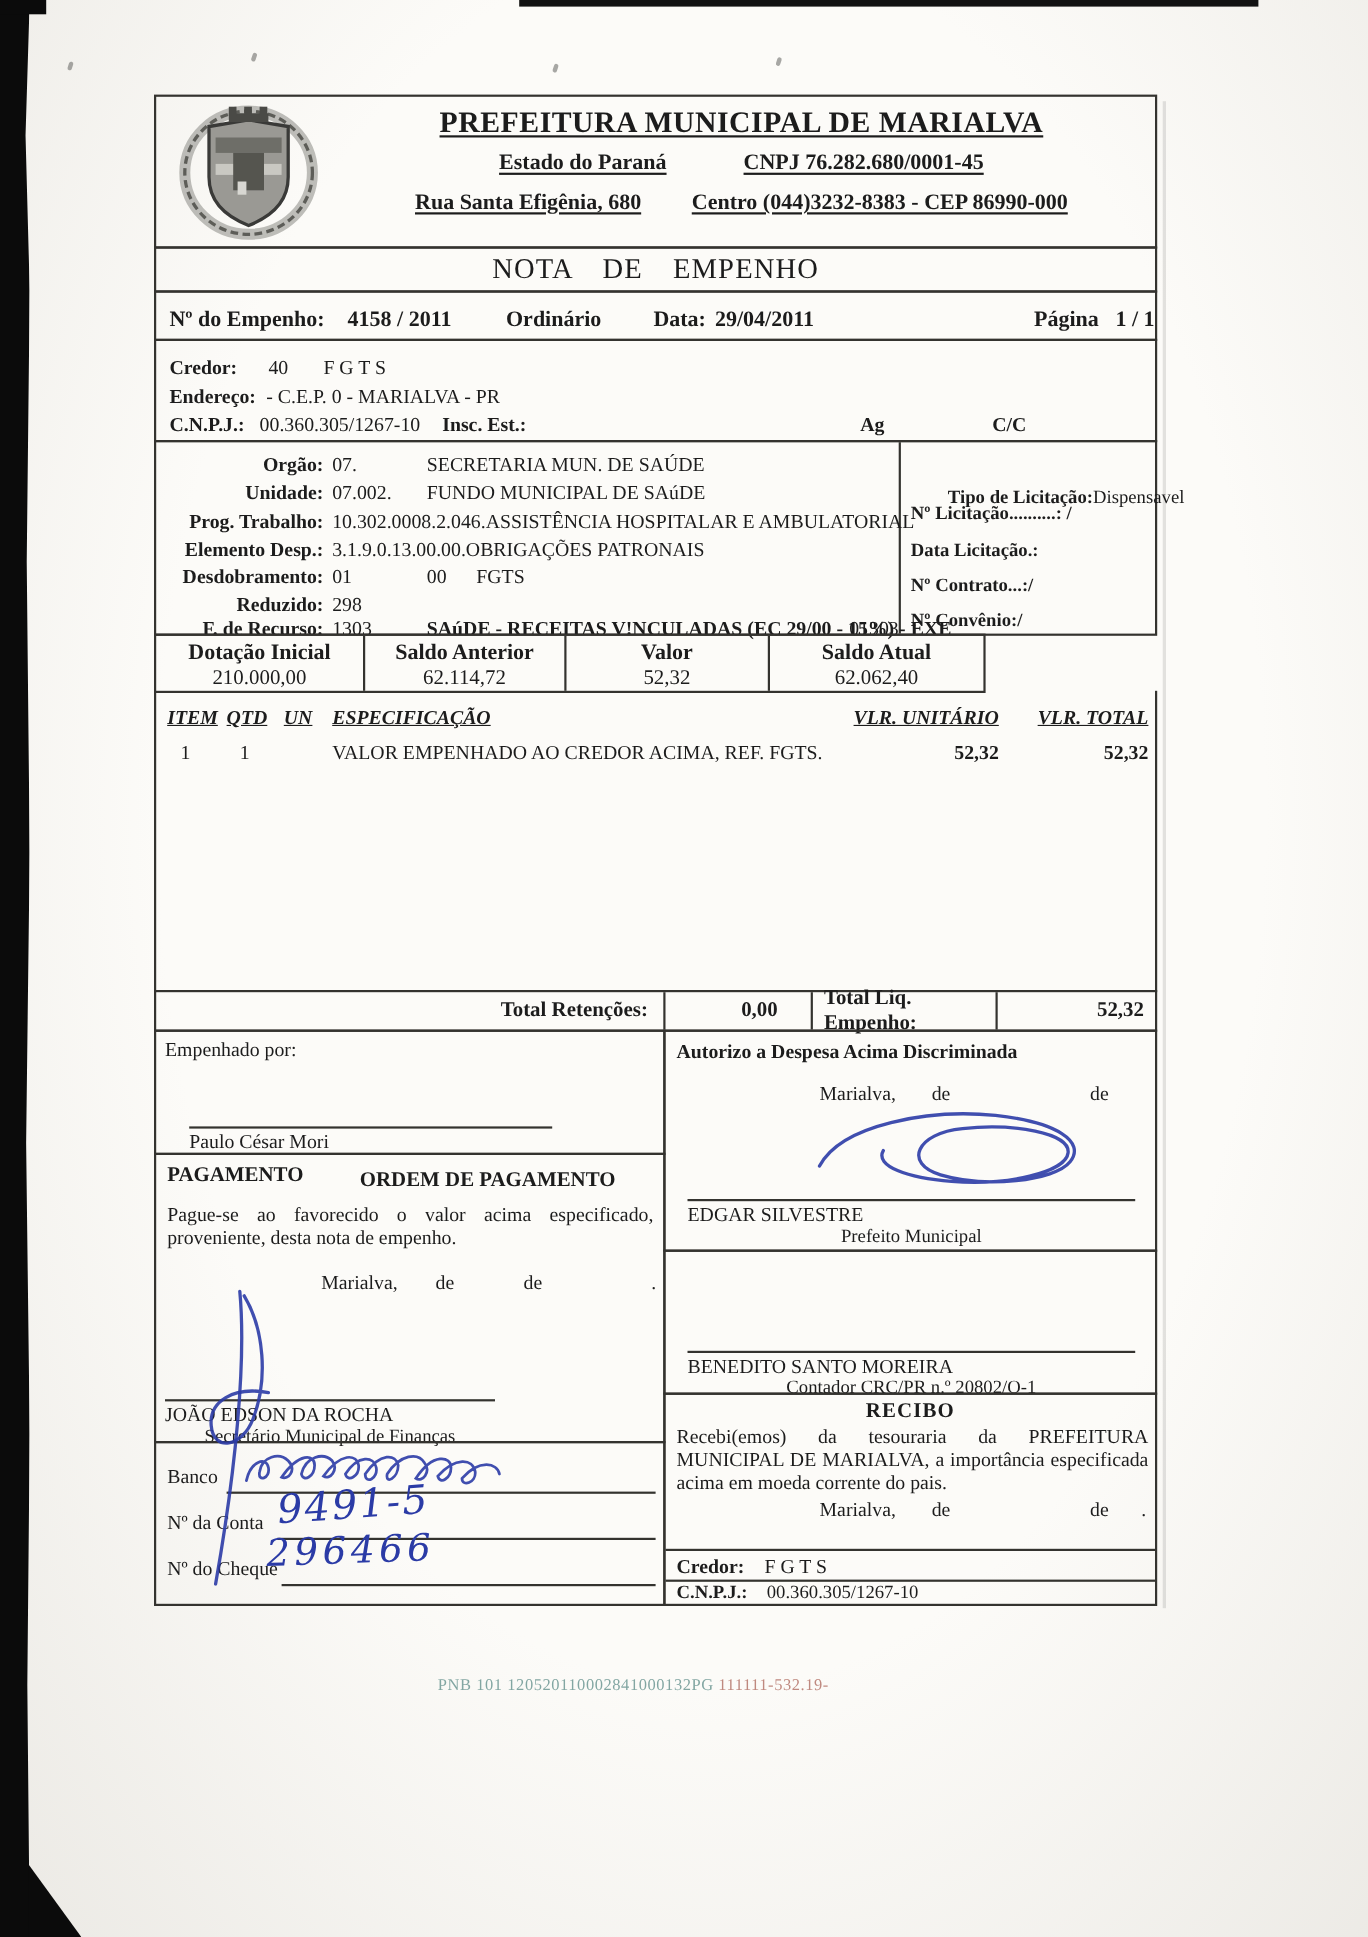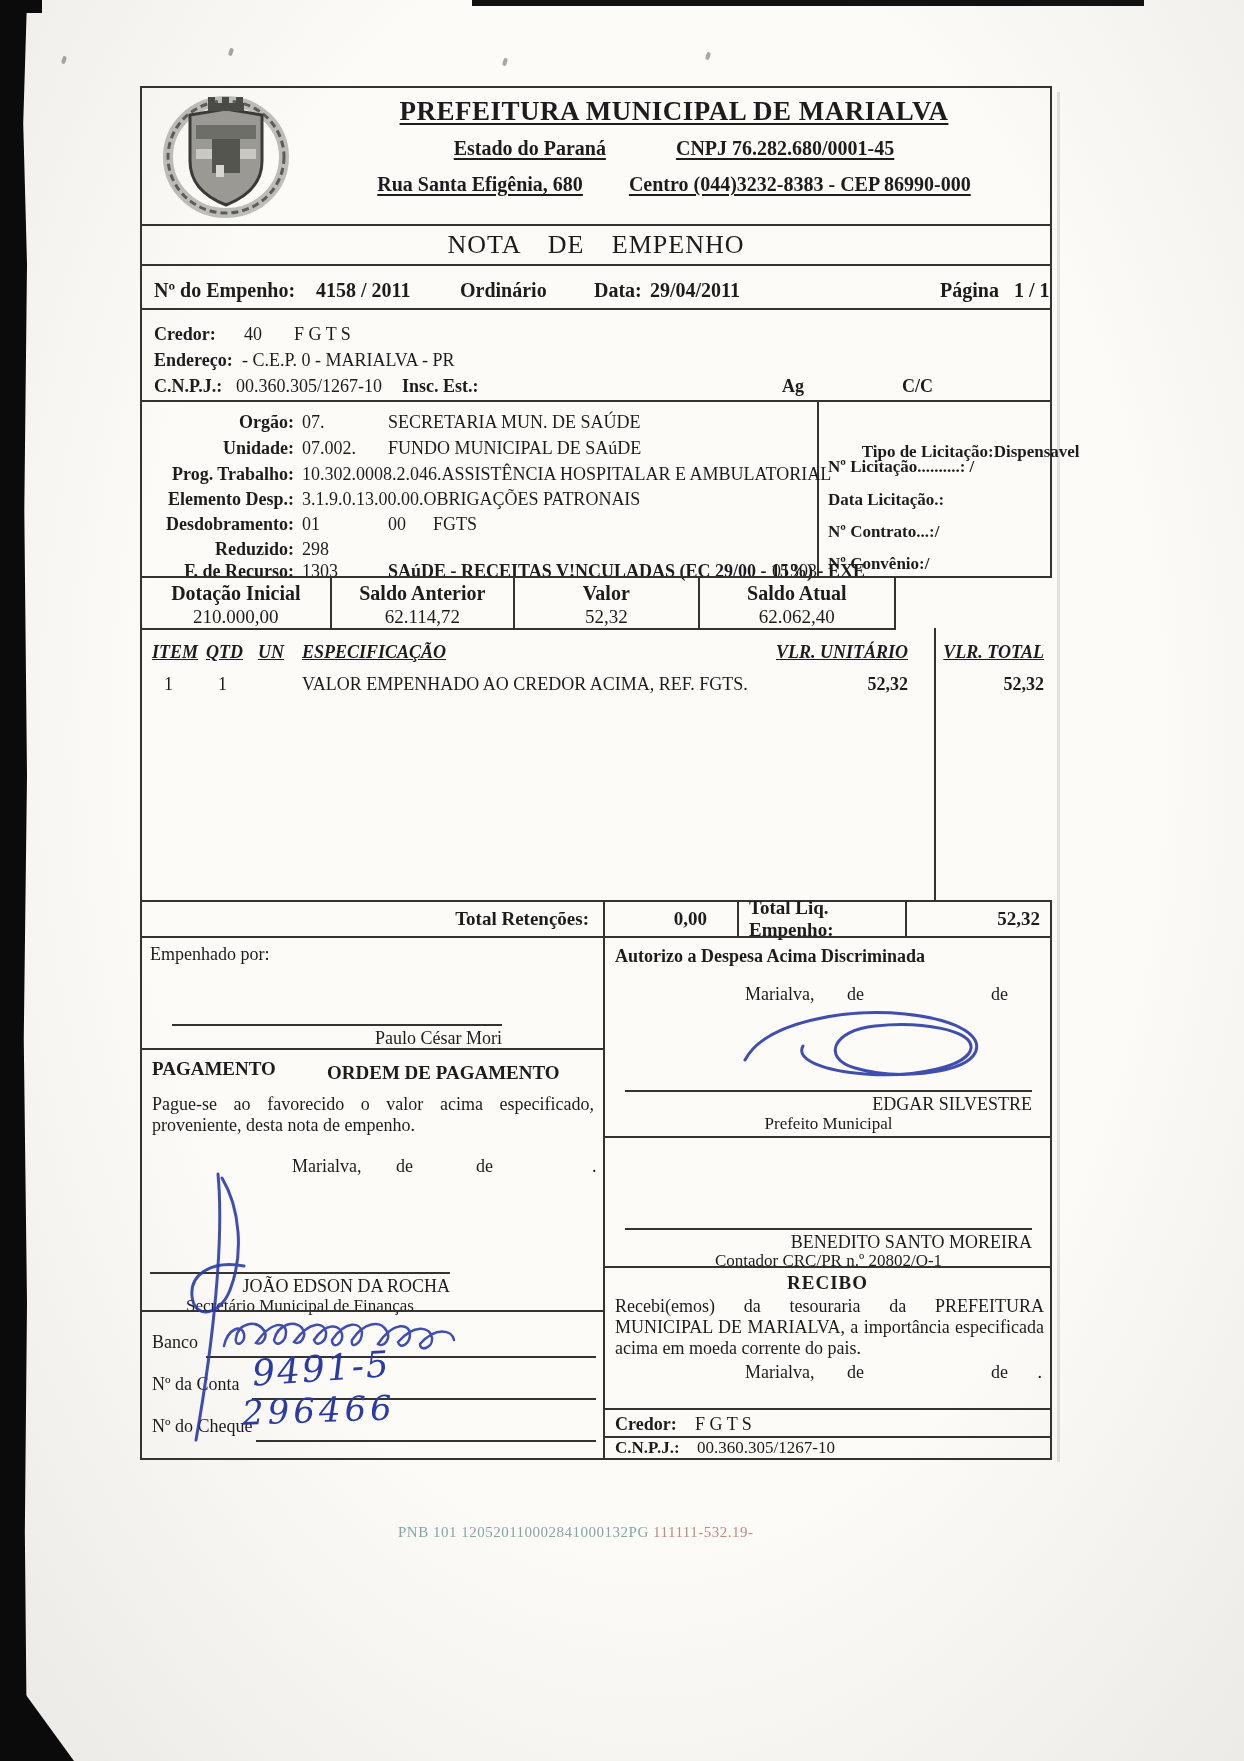--- a/index.html
+++ b/index.html
@@ -57,21 +57,21 @@
   .irow  { position:absolute; top:46px; font-size:18px; }
 
   .totals { display:flex; align-items:center; font-size:19px; font-weight:bold; }
   .tc { height:100%; display:flex; align-items:center; }
   .tc1 { width:463px; justify-content:flex-end; padding-right:14px; border-right:2px solid #34332f; }
   .tc2 { width:134px; justify-content:flex-end; padding-right:30px; border-right:2px solid #34332f; }
   .tc3 { width:168px; padding-left:10px; border-right:2px solid #34332f; }
   .tc4 { flex:1; justify-content:flex-end; padding-right:10px; }
 
   .sigline { position:absolute; border-top:2px solid #34332f; }
-  .signame { position:absolute; text-align:right; font-size:18px; }
+  .signame { position:absolute; text-align:left; font-size:18px; }
   .sigrole { position:absolute; text-align:center; font-size:17px; }
 
   .para { text-align:justify; line-height:21px; }
   .hand { font-family:"DejaVu Serif", serif; font-style:italic; color:#2b3ba6; position:absolute; white-space:nowrap; }
   .sig-svg { position:absolute; overflow:visible; z-index:3; }
   .hline { position:absolute; left:0; right:0; border-top:2px solid #34332f; }
 
   .micr { position:absolute; left:398px; top:1496px; font-family:Liberation Serif, serif; font-size:15px; letter-spacing:.5px; opacity:.85;margin-top:28px; }
   .micr .m1 { color:#6e9894; }
   .micr .m2 { color:#b5766b; }
@@ -165,21 +165,21 @@
       </div>
       <div class="orow" style="top:137px">
         <span class="olabel">Reduzido:</span><span class="ocode">298</span>
       </div>
       <div class="orow" style="top:159px">
         <span class="olabel">F. de Recurso:</span><span class="ocode">1303</span><span class="odesc b">SAúDE - RECEITAS V!NCULADAS (EC 29/00 - 15%) - EXE</span>
         <span class="abs" style="left:630px;top:0">01303</span>
       </div>
 
       <div class="lic" style="top:20px">
-        <span class="b">Tipo de Licitação:</span><span style="font-weight:bold">Dispensavel</span>
+        <span class="b">Tipo de Licitação:</span><span style="font-weight:normal">Dispensavel</span>
       </div>
       <div class="lic" style="top:55px">Nº Licitação..........: /</div>
       <div class="lic" style="top:88px">Data Licitação.:</div>
       <div class="lic" style="top:120px">Nº Contrato...:/</div>
       <div class="lic" style="top:152px">Nº Convênio:/</div>
     </div>
 
     <div class="box amounts" style="left:0;top:490px;width:756px;height:54px">
       <div class="acell" style="width:230px">
         <div class="ahead">Dotação Inicial</div>
@@ -192,21 +192,21 @@
       <div class="acell" style="width:224px">
         <div class="ahead">Valor</div>
         <div class="aval">52,32</div>
       </div>
       <div class="acell" style="width:236px">
         <div class="ahead">Saldo Atual</div>
         <div class="aval">62.062,40</div>
       </div>
     </div>
 
-    <div class="box items-box" style="left:0;top:542px;width:796px;height:274px">
+    <div class="box items-box" style="left:0;top:542px;width:912px;height:274px">
       <span class="ihead" style="left:10px">ITEM</span>
       <span class="ihead" style="left:64px">QTD</span>
       <span class="ihead" style="left:116px">UN</span>
       <span class="ihead" style="left:160px">ESPECIFICAÇÃO</span>
       <span class="ihead" style="left:610px;width:156px;text-align:right">VLR. UNITÁRIO</span>
       <span class="ihead" style="left:796px;width:106px;text-align:right">VLR. TOTAL</span>
 
       <span class="irow" style="left:22px">1</span>
       <span class="irow" style="left:76px">1</span>
       <span class="irow" style="left:126px"></span>

